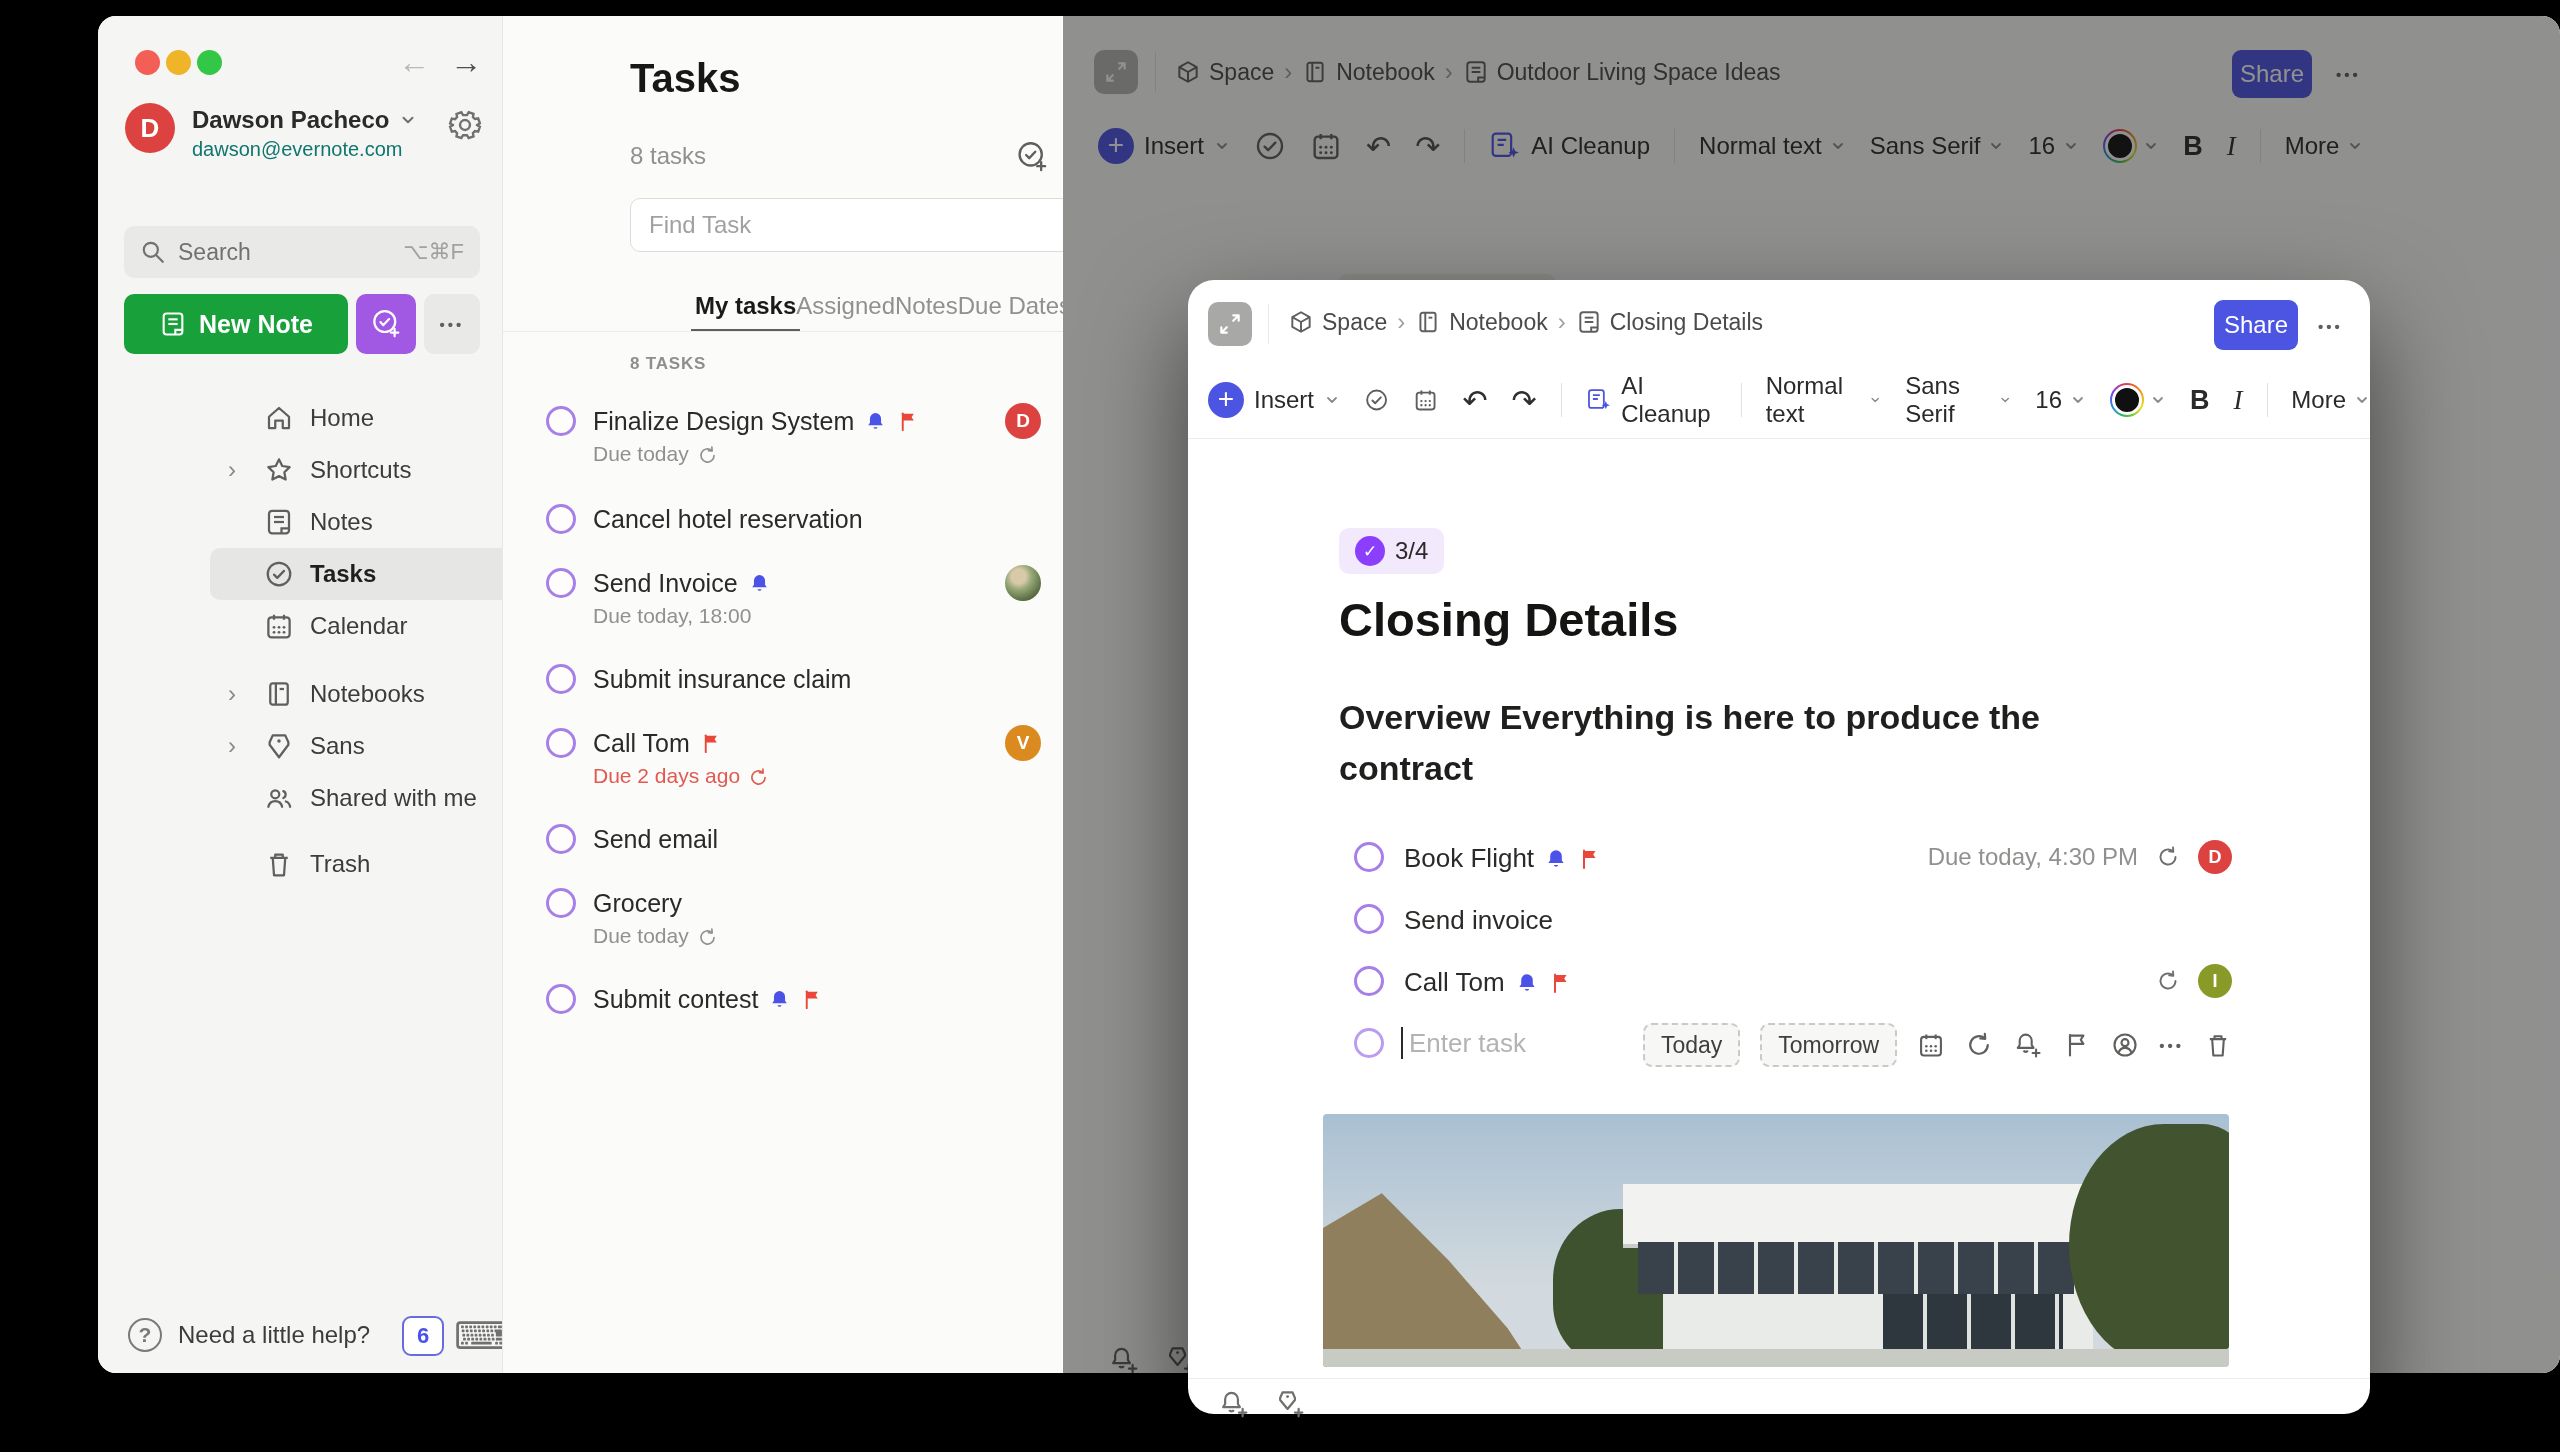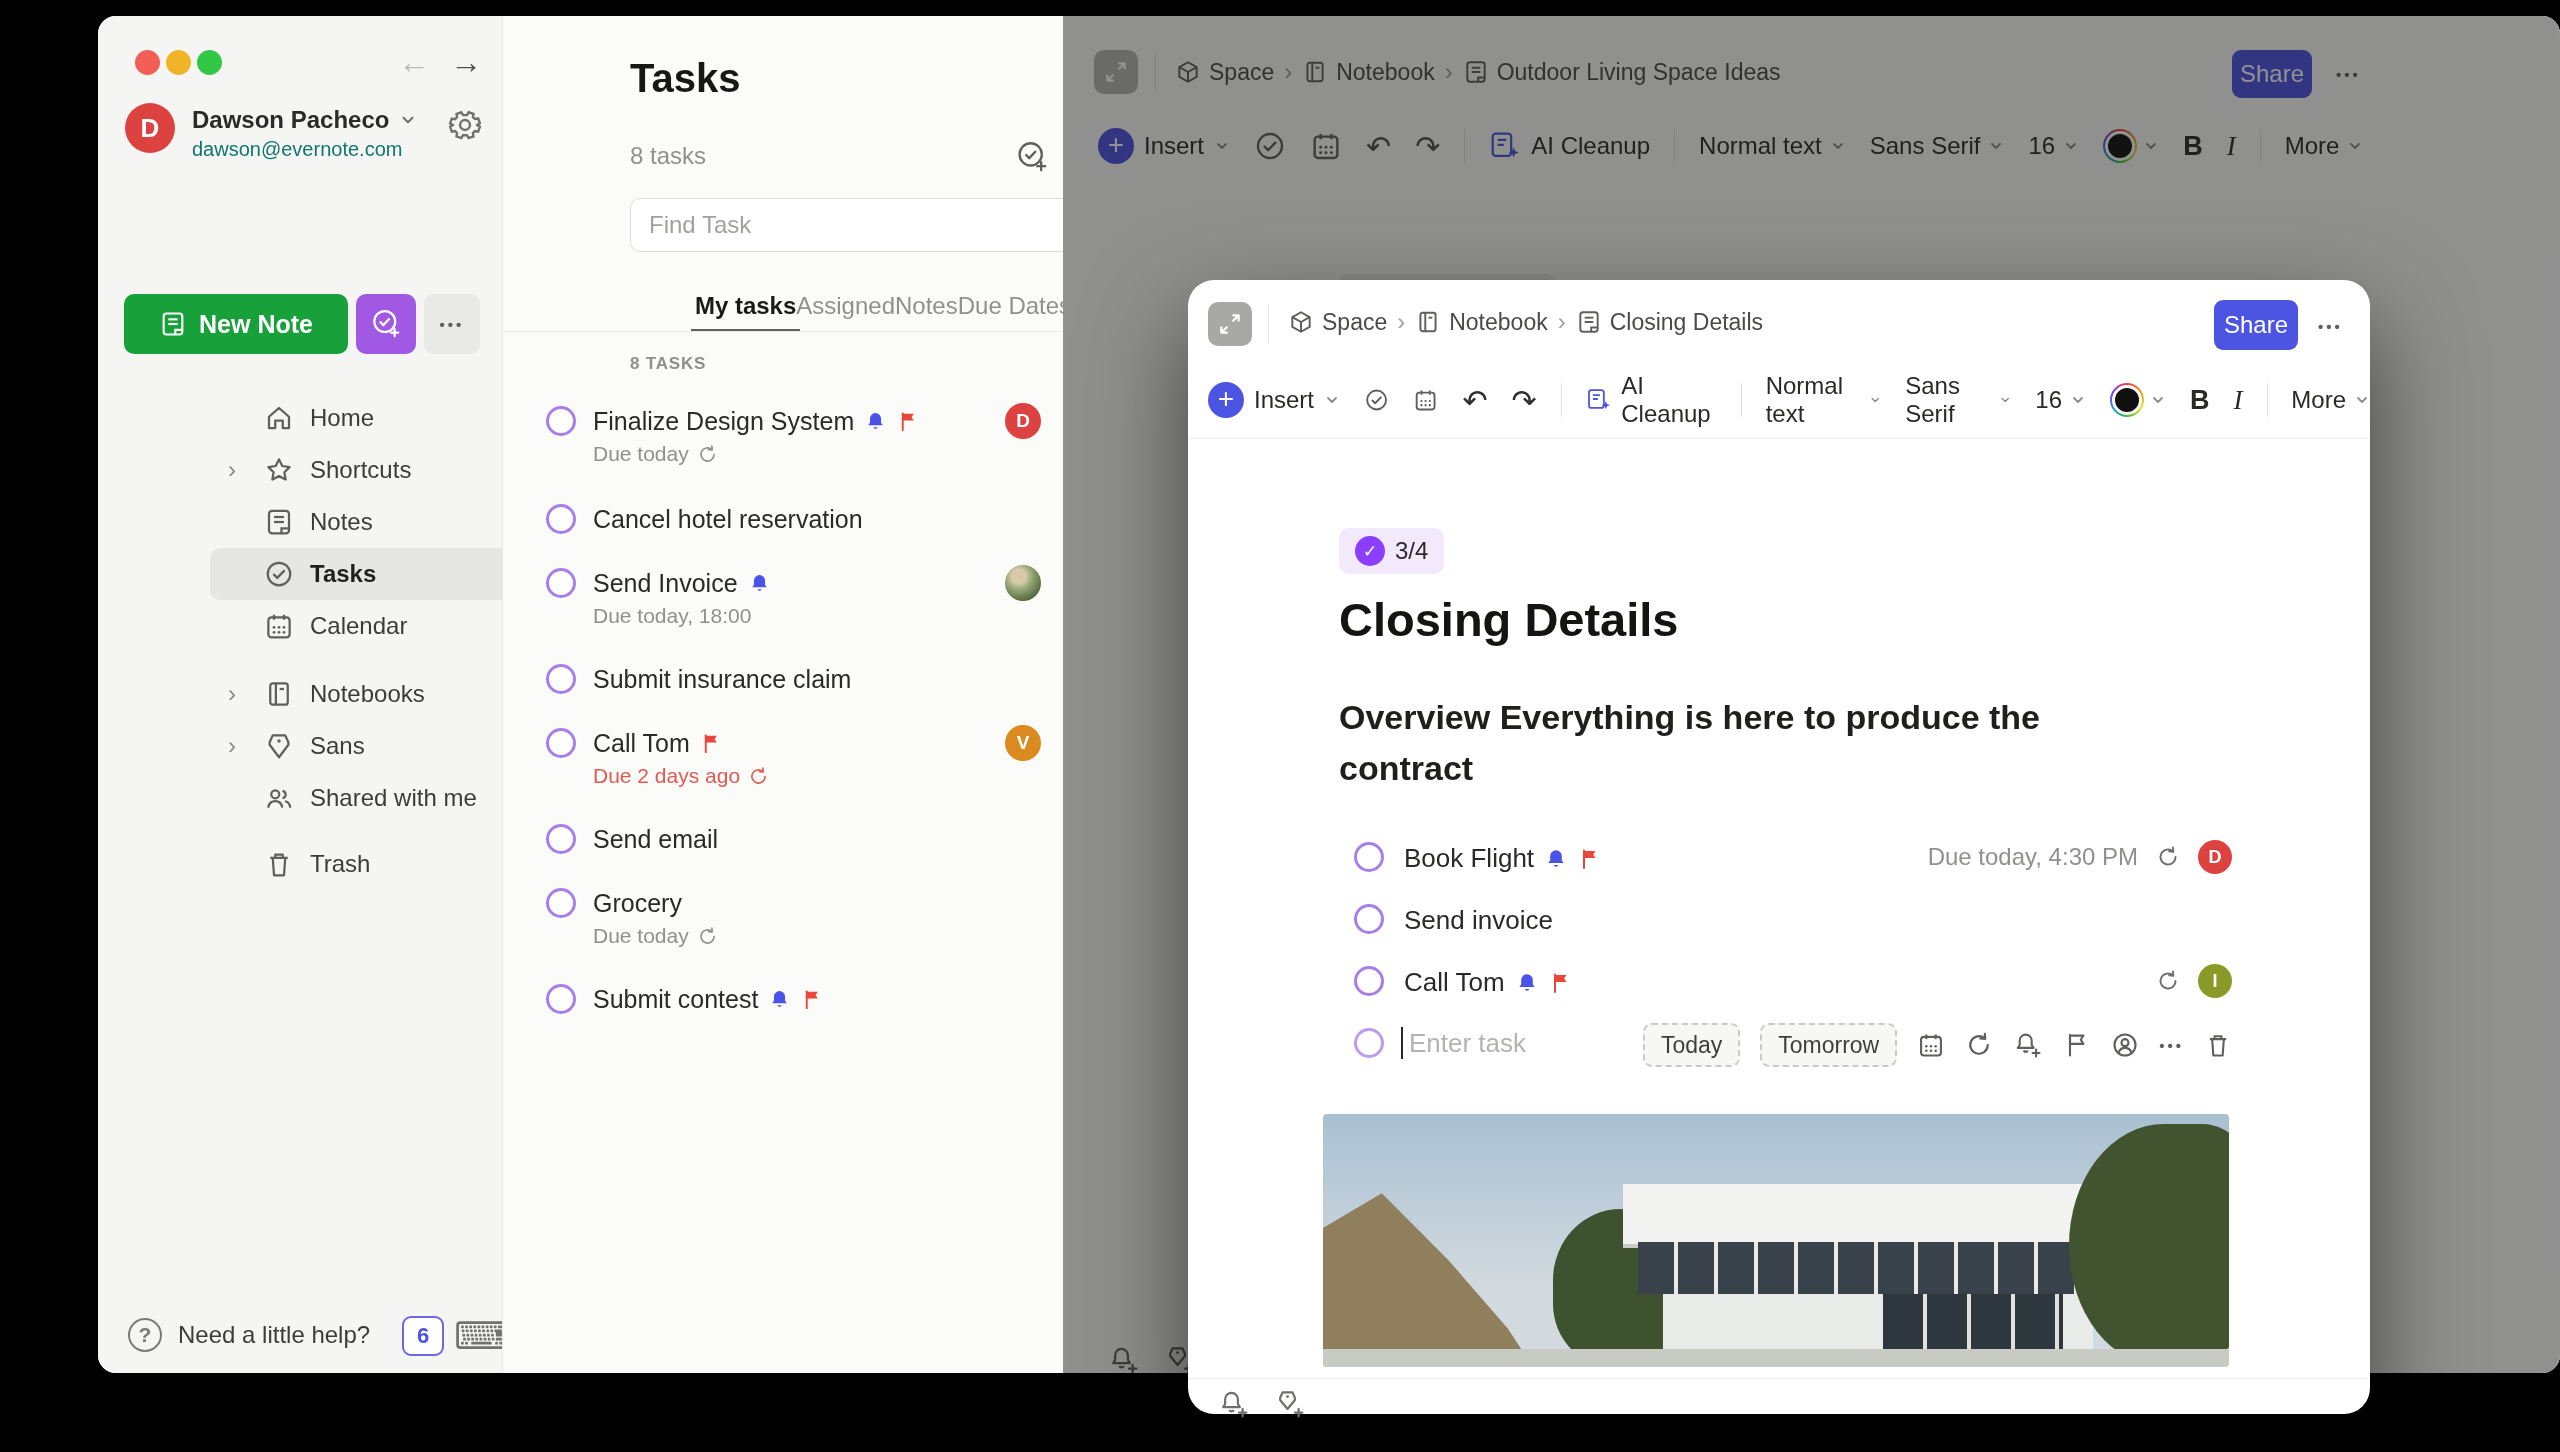--- a/index.html
+++ b/index.html
@@ -40,21 +40,21 @@
   .find .ph { font-size:24px; color:#a1a19f; flex:1; }
   .tabs { left:127px; top:272px; width:506px; height:44px; display:flex; justify-content:center; align-items:flex-end; }
   .tab { font-size:24px; color:#90908e; padding-bottom:12px; position:relative; }
   .tab.active { color:#1a1a18; font-weight:600; }
   .tab.active::after { content:""; position:absolute; left:-4px; right:-4px; bottom:0; height:3px; background:#5f5f5d; }
   .tabline { left:0; top:315px; width:560px; height:1px; background:#ebebe9; }
   .sect { font-size:17px; font-weight:bold; letter-spacing:0.8px; color:#8e8e8c; }
   .trow { position:absolute; left:0; width:560px; }
   .tcirc { position:absolute; left:43px; top:0; width:30px; height:30px; border:3px solid #a87fe8; border-radius:50%; background:#fdfdfc; }
   .ttitle { position:absolute; left:90px; top:1px; font-size:25px; color:#2a2a28; display:flex; align-items:center; gap:10px; }
-  .tmeta { position:absolute; left:90px; top:36px; font-size:21px; color:#90908e; display:flex; align-items:center; gap:8px; }
+  .tmeta { position:absolute; left:90px; top:36px; font-size:21px; color:#90908e; display:flex; align-items:flex-end; gap:8px; }
   .tmeta.overdue { color:#e05a50; }
   .rpt { font-size:21px; line-height:1; }
   .avatar-s { position:absolute; right:22px; top:-3px; width:36px; height:36px; border-radius:50%; color:#fff; font-size:19px; font-weight:bold; display:flex; align-items:center; justify-content:center; }
   .av-red { background:#dc4340; } .av-orange { background:#da8a1f; } .av-olive { background:#8a9a28; }
   .av-photo { background:radial-gradient(circle at 38% 32%, #d8c9a8 0 22%, #9aab7a 38%, #55683f 75%, #3a4a2c); }
   .bell { color:#4b52e8; } .flagi { color:#e8473a; }
 
   
   #editor { position:absolute; left:965px; top:0; right:0; bottom:0; background:#fdfdfc; }
   .crumbtxt { font-size:23px; color:#4a4a48; }
@@ -238,20 +238,27 @@
       <span class="uname">Dawson Pacheco</span>
       <svg width="18" height="18" style="color:#6f6f6d">
           <use href="#i-chev-d"></use>
         </svg>
     </div>
     <div class="abs uemail" style="left:94px;top:122px">dawson@evernote.com</div>
     <svg class="abs" style="left:350px;top:92px;color:#71716f" width="34" height="34">
         <use href="#i-gear"></use>
       </svg>
 
+    <div class="abs searchbox" style="left:26px">
+      <svg width="26" height="26" style="color:#71716f">
+          <use href="#i-search"></use>
+        </svg>
+      <span class="ph">Search</span>
+      <span class="kbd">⌥⌘F</span>
+    </div>
 
     <div class="abs btn-green" style="left:26px">
       <svg width="28" height="28" style="color:#fff">
           <use href="#i-note"></use>
         </svg>
       <span>New Note</span>
     </div>
     <div class="abs btn-purple" style="left:258px">
       <svg width="32" height="32">
           <use href="#i-check-circle-plus"></use>

